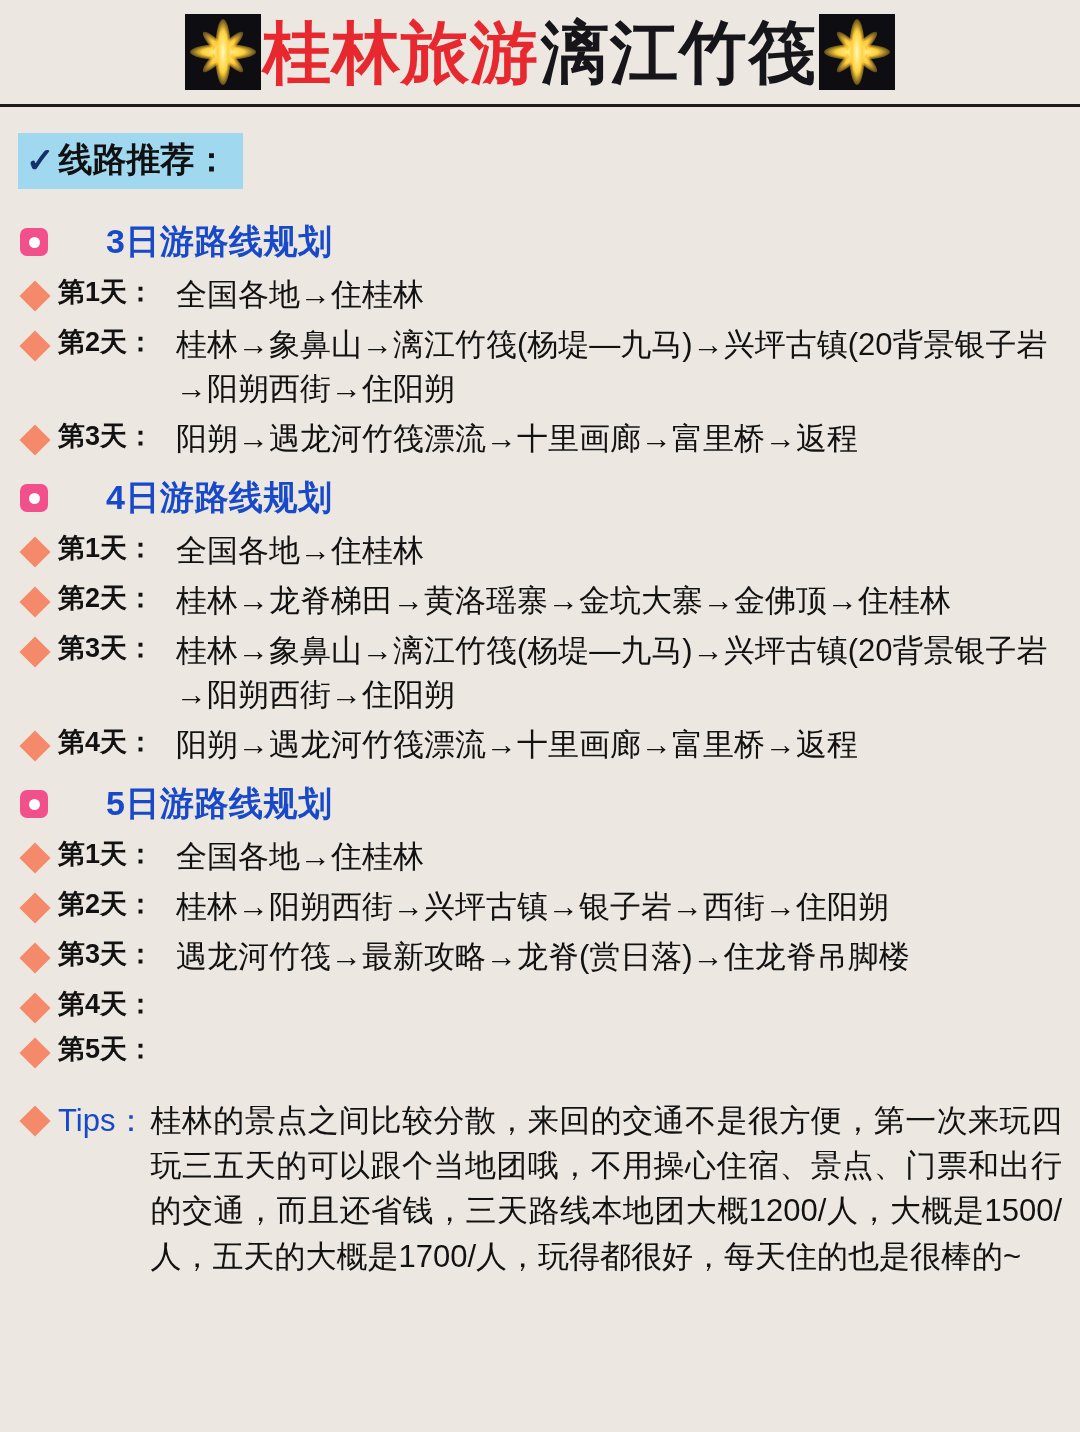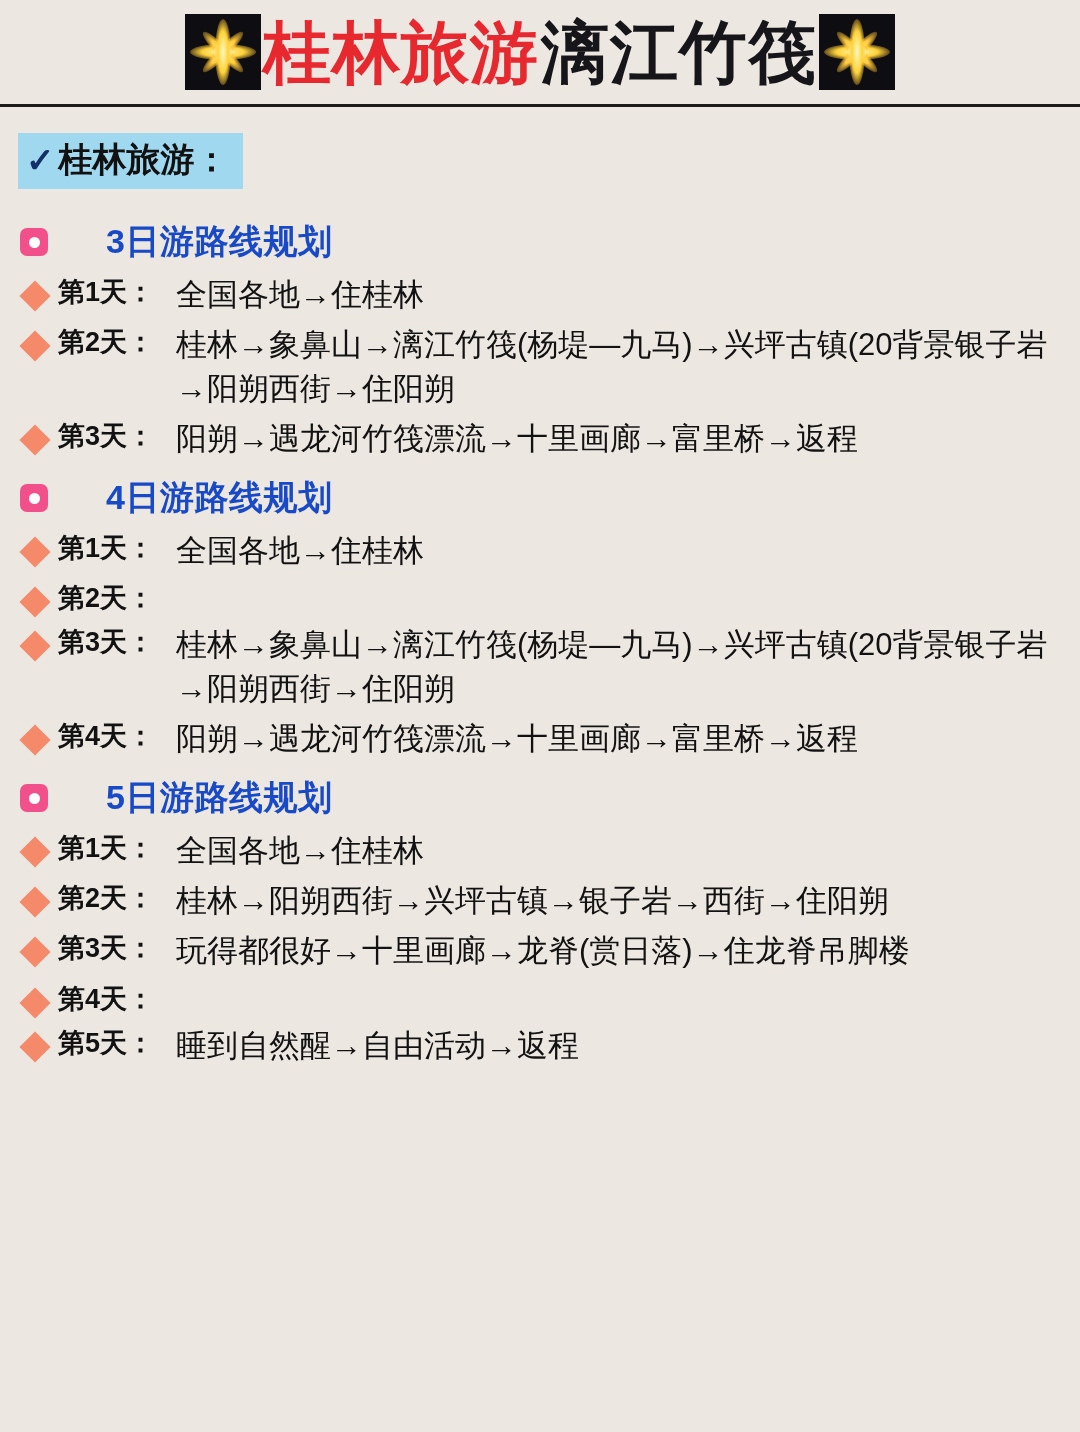--- a/index.html
+++ b/index.html
@@ -216,21 +216,21 @@
           <span class="diag2"></span>
           <span class="core"></span>
       </span>
     </div>
   </div>
 
   <div class="content">
 
     <div class="section-tag">
       <span class="check">✓</span>
-      <span>桂林旅游：</span>
+      <span>线路推荐：</span>
     </div>
 
     
     <div class="plan-head">
       <span class="plan-bullet">
           <i></i>
         </span>
       <span class="plan-title">3日游路线规划</span>
     </div>
     <div class="day-row">
@@ -257,20 +257,21 @@
       <span class="plan-title">4日游路线规划</span>
     </div>
     <div class="day-row">
       <span class="diamond"></span>
       <span class="day-label">第1天：</span>
       <span class="day-text">全国各地→住桂林</span>
     </div>
     <div class="day-row">
       <span class="diamond"></span>
       <span class="day-label">第2天：</span>
+      <span class="day-text">桂林→龙脊梯田→黄洛瑶寨→金坑大寨→金佛顶→住桂林</span>
     </div>
     <div class="day-row">
       <span class="diamond"></span>
       <span class="day-label">第3天：</span>
       <span class="day-text">桂林→象鼻山→漓江竹筏(杨堤—九马)→兴坪古镇(20背景银子岩→阳朔西街→住阳朔</span>
     </div>
     <div class="day-row">
       <span class="diamond"></span>
       <span class="day-label">第4天：</span>
       <span class="day-text">阳朔→遇龙河竹筏漂流→十里画廊→富里桥→返程</span>
@@ -289,28 +290,32 @@
       <span class="day-text">全国各地→住桂林</span>
     </div>
     <div class="day-row">
       <span class="diamond"></span>
       <span class="day-label">第2天：</span>
       <span class="day-text">桂林→阳朔西街→兴坪古镇→银子岩→西街→住阳朔</span>
     </div>
     <div class="day-row">
       <span class="diamond"></span>
       <span class="day-label">第3天：</span>
-      <span class="day-text">玩得都很好→十里画廊→龙脊(赏日落)→住龙脊吊脚楼</span>
+      <span class="day-text">遇龙河竹筏→最新攻略→龙脊(赏日落)→住龙脊吊脚楼</span>
     </div>
     <div class="day-row">
       <span class="diamond"></span>
       <span class="day-label">第4天：</span>
     </div>
     <div class="day-row">
       <span class="diamond"></span>
       <span class="day-label">第5天：</span>
-      <span class="day-text">睡到自然醒→自由活动→返程</span>
     </div>
 
     
+    <div class="tips-row">
+      <span class="diamond"></span>
+      <span class="tips-label">Tips：</span>
+      <span class="tips-text">桂林的景点之间比较分散，来回的交通不是很方便，第一次来玩四玩三五天的可以跟个当地团哦，不用操心住宿、景点、门票和出行的交通，而且还省钱，三天路线本地团大概1200/人，大概是1500/人，五天的大概是1700/人，玩得都很好，每天住的也是很棒的~</span>
+    </div>
 
   </div>
 </div>
 
 </body></html>

